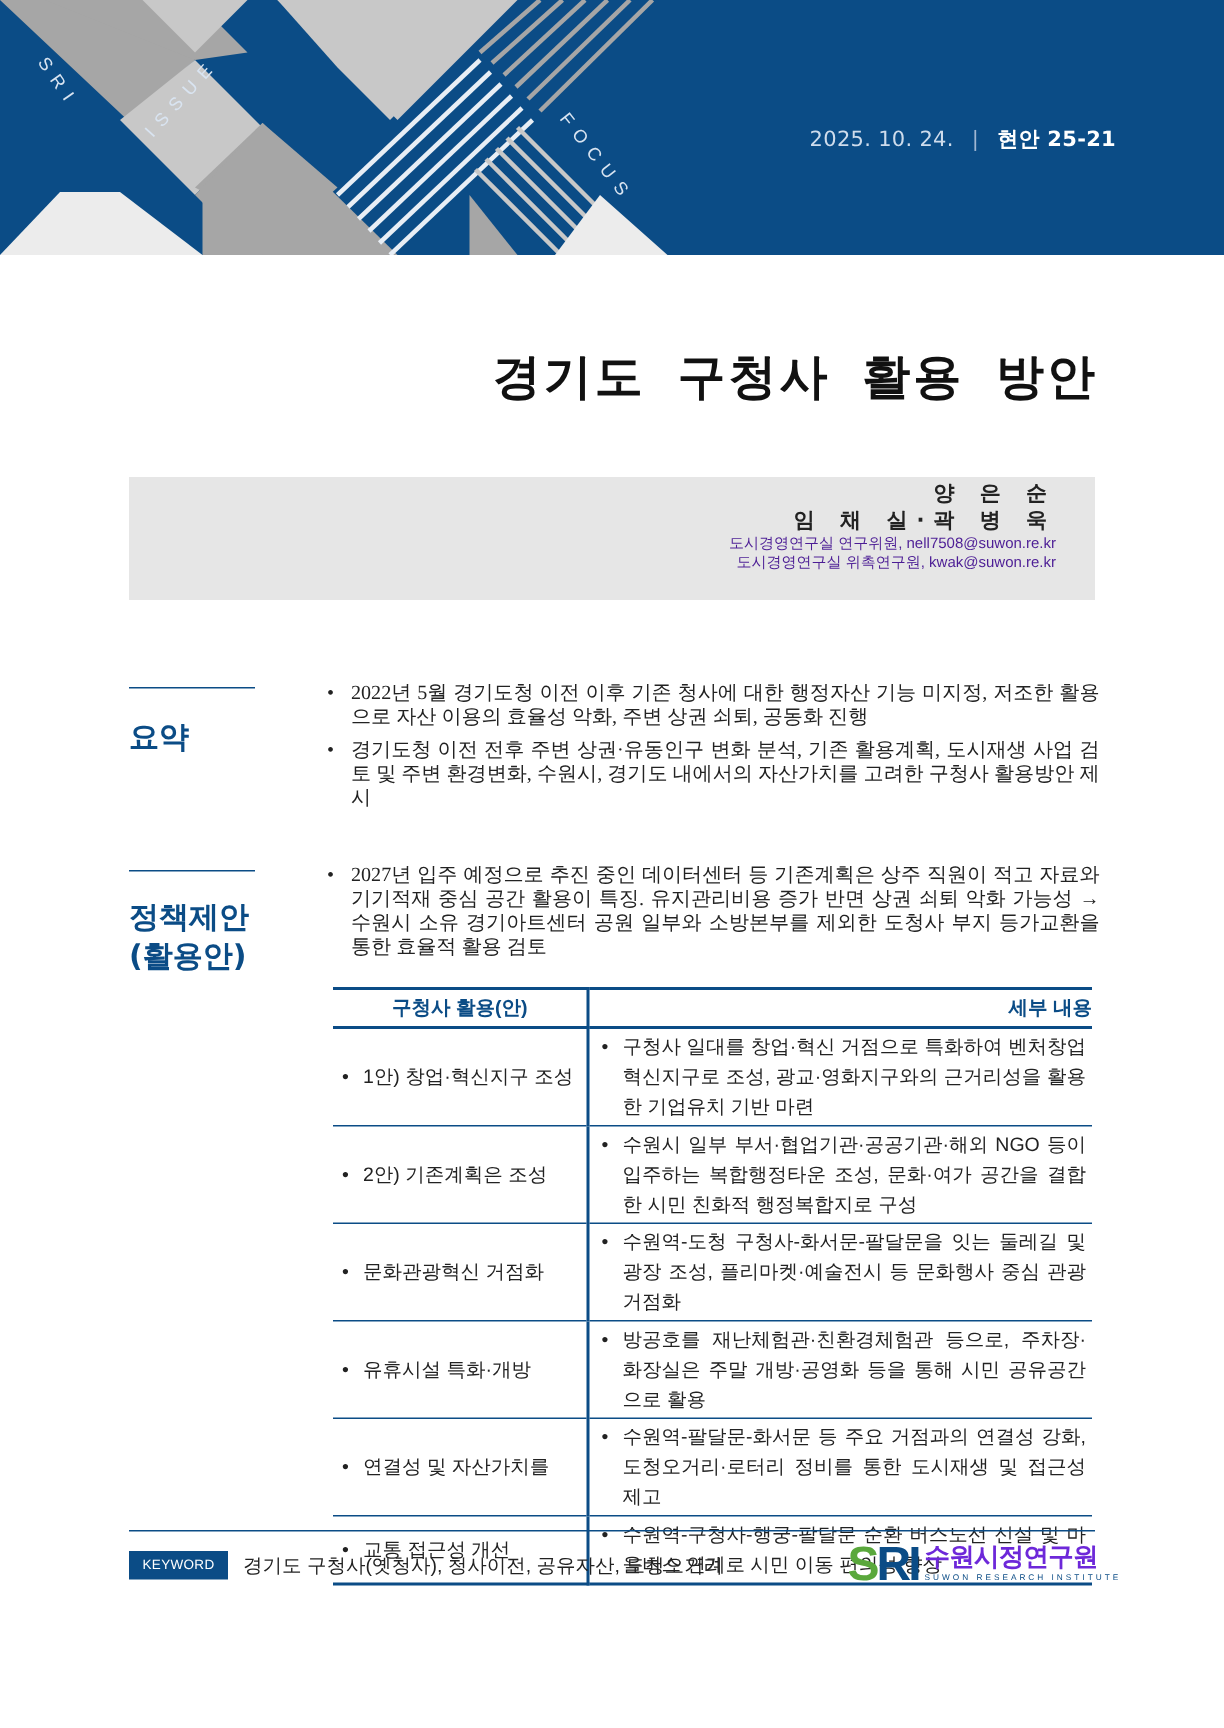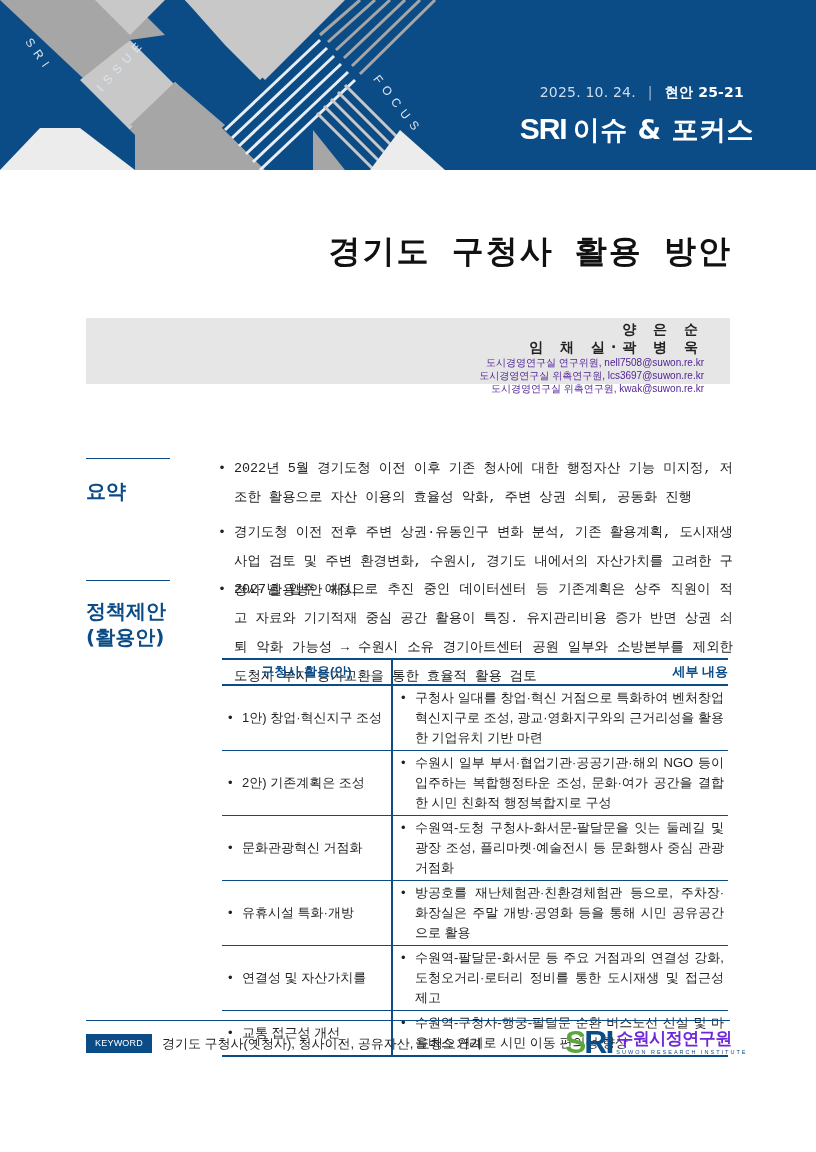--- a/index.html
+++ b/index.html
@@ -9,28 +9,28 @@
   .banner svg { position:absolute; left:0; top:0; }
   .banner-meta { position:absolute; right:72px; top:84px; font-size:14px; color:#cfdcec; letter-spacing:0.2px; }
   .banner-meta .sep { margin:0 12px; color:#9fb6d2; }
   .banner-meta .issue-no { color:#ffffff; font-weight:bold; }
   .banner-title { position:absolute; right:62px; top:112px; font-size:27px; color:#ffffff; font-weight:bold; letter-spacing:0.5px; }
   .banner-title .sri { font-family:"Liberation Sans", sans-serif; font-weight:bold; font-size:30px; letter-spacing:-1px; margin-right:6px; }
   .rot-label { position:absolute; color:#d9e4f1; font-size:12px; letter-spacing:6px; font-family:"Liberation Sans", sans-serif; }
 
   .doc-title { position:absolute; right:84px; top:230px; font-size:32px; font-weight:bold; color:#111; letter-spacing:2px; word-spacing:8px; }
 
-  .author-box { position:absolute; left:86px; top:318px; width:644px; height:66px; background:#e6e6e6; padding:2px 26px 16px 0; text-align:right; }
+  .author-box { position:absolute; left:86px; top:318px; width:644px; height:82px; background:#e6e6e6; padding:2px 26px 16px 0; text-align:right; }
   .author-names { font-size:14px; font-weight:bold; color:#222; letter-spacing:6px; line-height:18px; }
   .author-aff { font-size:10px; color:#4c1d95; line-height:13px; font-family:"Liberation Sans", sans-serif; }
 
   .section-rule { position:absolute; left:86px; width:84px; height:1px; background:#0b4c86; }
   .section-label { position:absolute; left:86px; font-size:20px; font-weight:bold; color:#0b4c86; line-height:26px; }
 
-  .bullets { position:absolute; left:218px; width:515px; font-size:13.4px; color:#222; line-height:29px; font-family:Liberation Mono, monospace; }
+  .bullets { position:absolute; left:218px; width:515px; font-size:13.4px; color:#222; line-height:16px; font-family:Liberation Serif, serif; }
   .bullets li { list-style:none; position:relative; padding-left:16px; margin-bottom:6px; text-align:justify; }
   .bullets li::before { content:"•"; position:absolute; left:0; top:0; }
 
   table.plan { position:absolute; left:222px; top:658px; width:506px; border-collapse:collapse; font-size:13px; font-family:Liberation Sans, sans-serif; color:#222; }
   table.plan th { color:#0b4c86; font-weight:bold; height:26px; border-top:2px solid #0b4c86; border-bottom:2px solid #0b4c86; font-size:13px;text-align:right; }
   table.plan td { border-bottom:1px solid #0b4c86; vertical-align:middle; line-height:20px; padding:2px 0; }
   table.plan tr:last-child td { border-bottom:2px solid #0b4c86; }
   table.plan .c1 { width:170px; border-right:2px solid #0b4c86; padding-left:6px; }
   table.plan .c2 { padding-left:8px; padding-right:4px; }
   .bi { position:relative; padding-left:14px; display:block; text-align:justify; }
@@ -96,32 +96,28 @@
     <polygon points="313,130 313,170 345,170" fill="#a6a6a6"></polygon>
     <polygon points="400,130 445,170 370,170" fill="#ececec"></polygon>
   </svg>
   <div class="rot-label" style="left:20px;top:48px;transform:rotate(55deg);">SRI</div>
   <div class="rot-label" style="left:88px;top:58px;transform:rotate(-48deg);">ISSUE</div>
   <div class="rot-label" style="left:362px;top:98px;transform:rotate(52deg);">FOCUS</div>
 
   <div class="banner-meta">
     <span>2025. 10. 24.</span><span class="sep">|</span><span class="issue-no">현안 25-21</span>
   </div>
-  <div class="banner-title">
-    <span class="sri">SRI</span><span>이슈 &amp; 포커스</span>
-  </div>
 </div>
 
 <h1 class="doc-title">경기도 구청사 활용 방안</h1>
 
 <div class="author-box">
   <div class="author-names">양 은 순</div>
   <div class="author-names">임 채 실·곽 병 욱</div>
   <div class="author-aff">도시경영연구실 연구위원, nell7508@suwon.re.kr</div>
-  <div class="author-aff">도시경영연구실 위촉연구원, lcs3697@suwon.re.kr</div>
   <div class="author-aff">도시경영연구실 위촉연구원, kwak@suwon.re.kr</div>
 </div>
 
 <div class="section-rule" style="top:458px;"></div>
 <div class="section-label" style="top:478px;">요약</div>
 <ul class="bullets" style="top:454px;">
   <li>2022년 5월 경기도청 이전 이후 기존 청사에 대한 행정자산 기능 미지정, 저조한 활용으로 자산 이용의 효율성 악화, 주변 상권 쇠퇴, 공동화 진행</li>
   <li>경기도청 이전 전후 주변 상권·유동인구 변화 분석, 기존 활용계획, 도시재생 사업 검토 및 주변 환경변화, 수원시, 경기도 내에서의 자산가치를 고려한 구청사 활용방안 제시</li>
 </ul>
 

